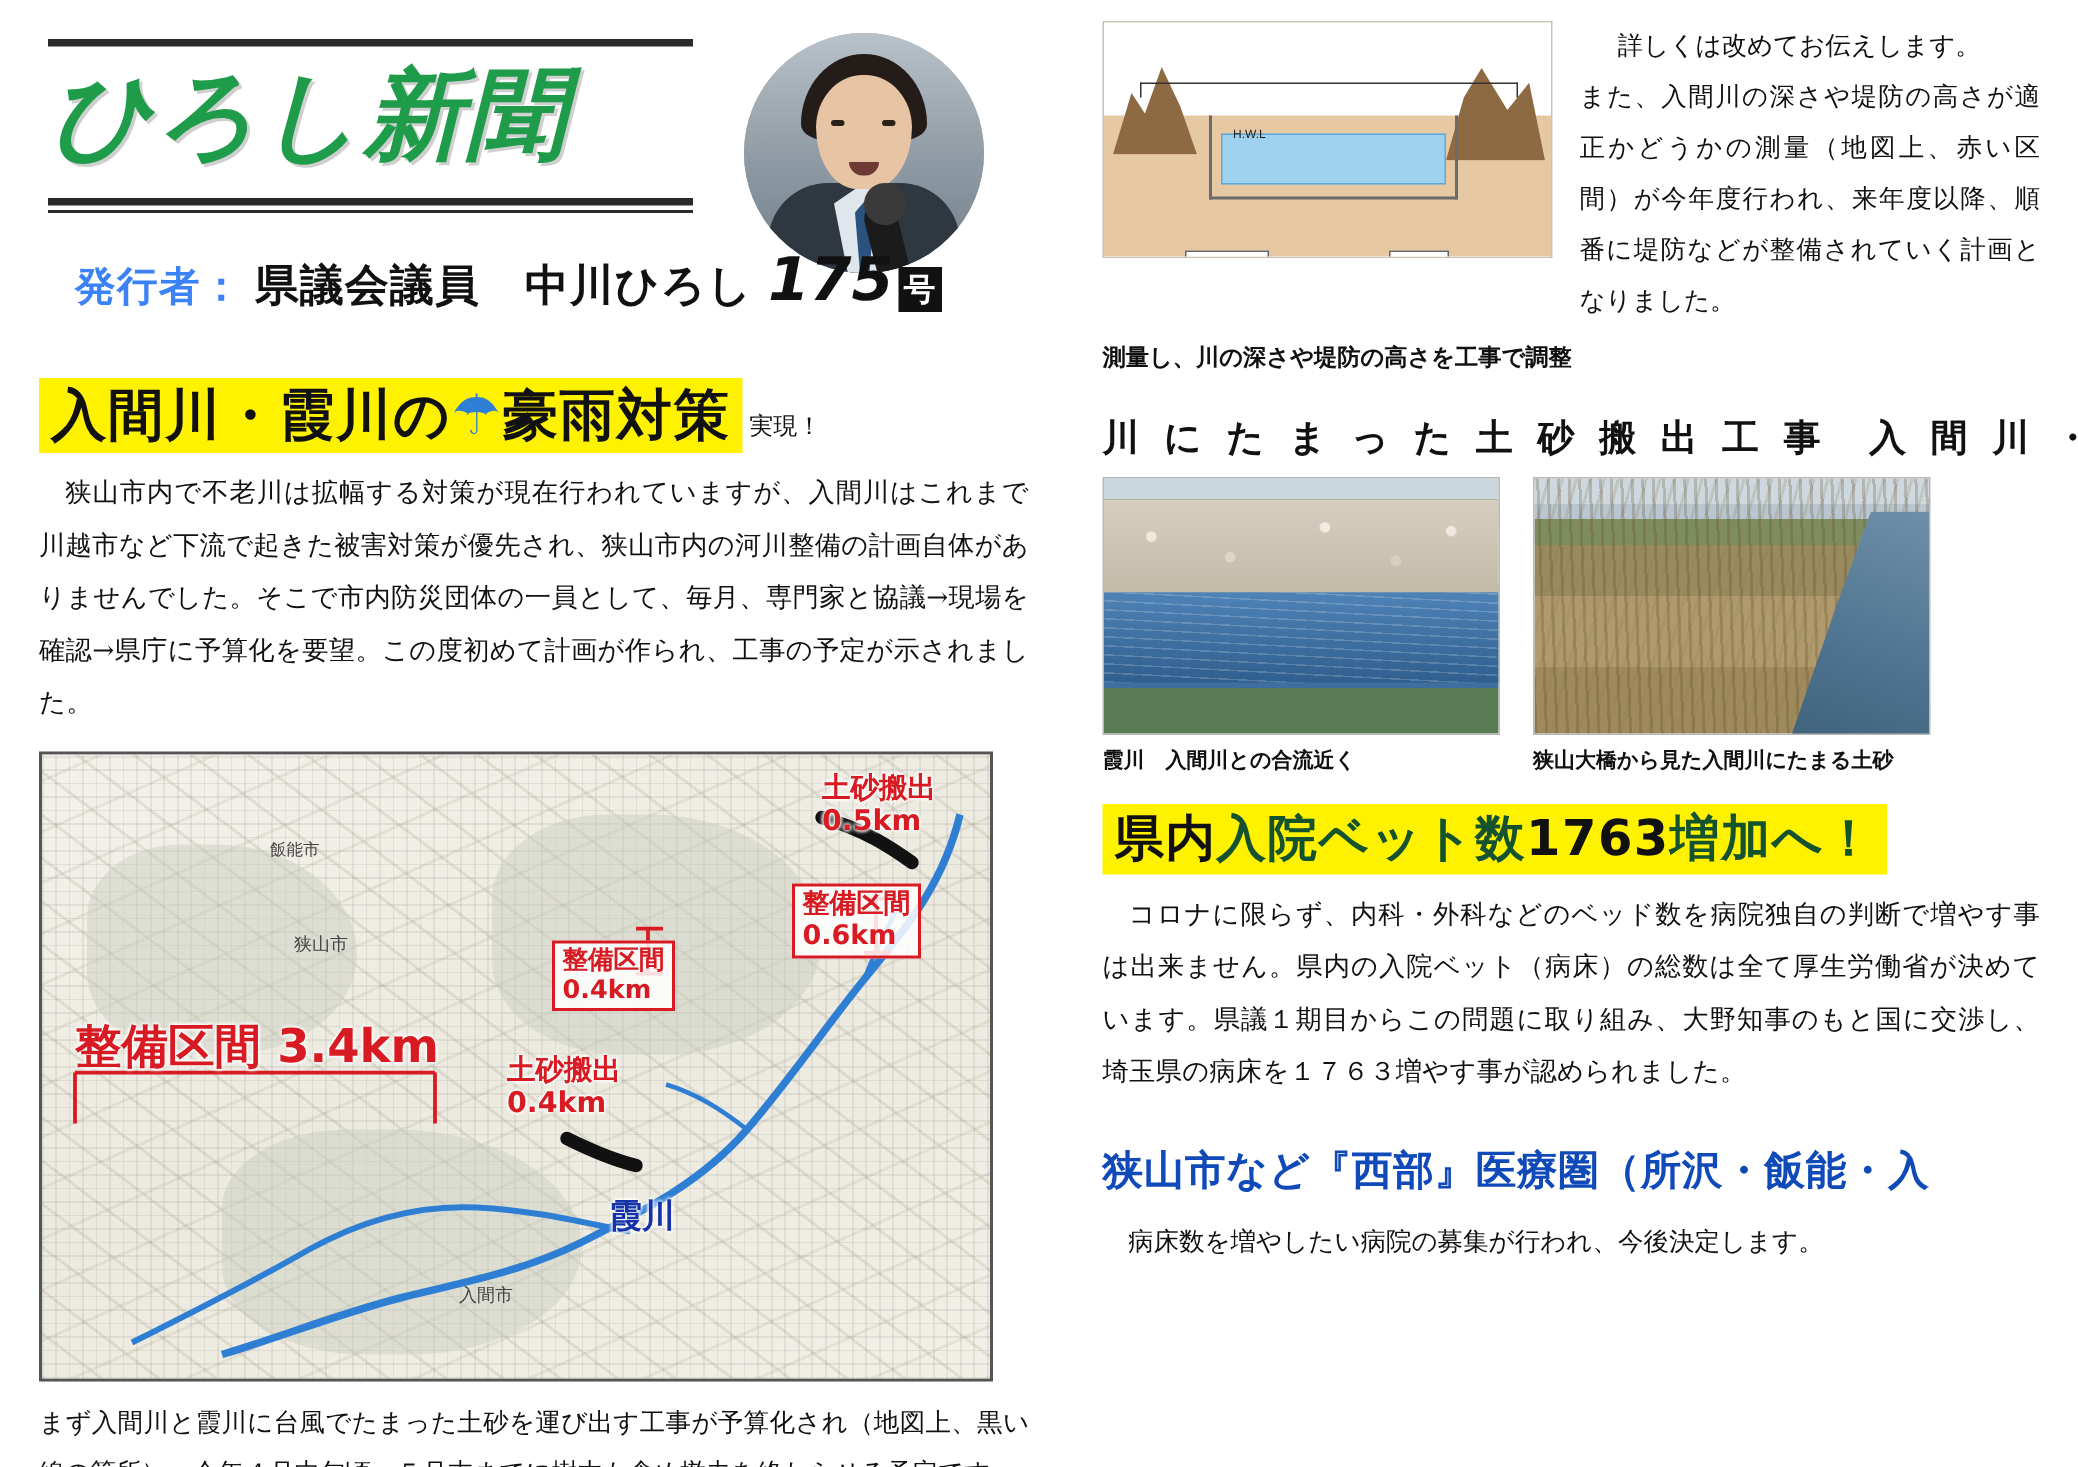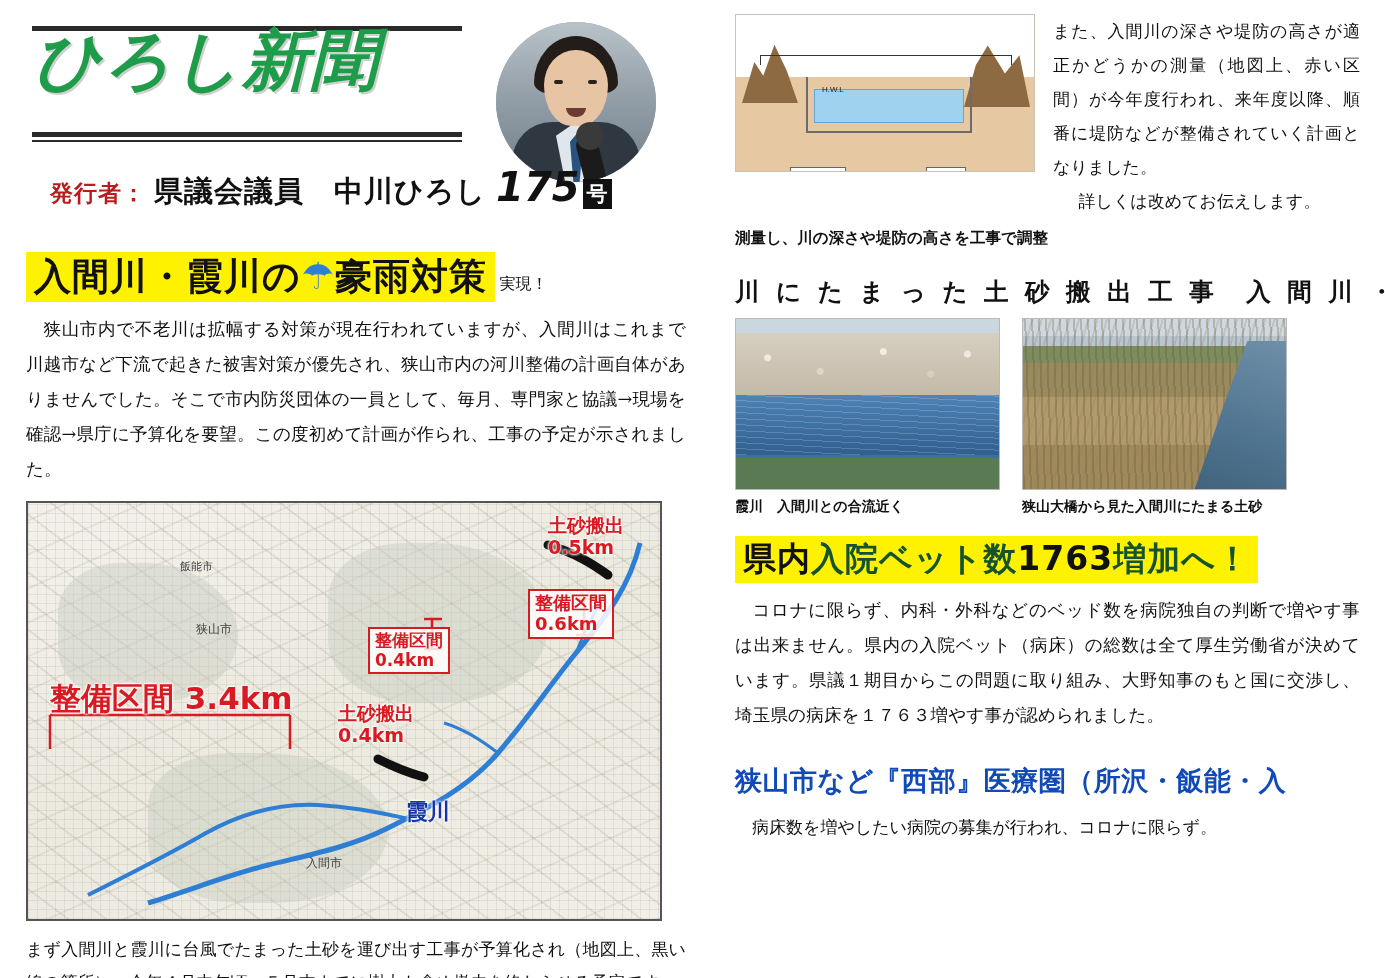--- a/index.html
+++ b/index.html
@@ -27,21 +27,21 @@
     width: 625px; height: 950px;
   }
 
   
   .masthead {
     position: relative;
     height: 180px;
   }
   .mast-title {
     position: absolute;
-    left: 8px; top: 2px;
+    left: 8px; top: 18px;
     font-family: "DejaVu Sans", sans-serif;
     font-size: 66px;
     font-weight: bold;
     font-style: italic;
     color: #1f9c4a;
     letter-spacing: 2px;
     text-shadow: 2px 2px 0 #cfcfcf;
     white-space: nowrap;
   }
   .mast-rule-top, .mast-rule-bottom {
@@ -130,23 +130,23 @@
   }
   .publisher {
     position: absolute;
     left: 24px; top: 150px;
     display: flex;
     align-items: baseline;
     white-space: nowrap;
   }
   .pub-label {
     font-family: "DejaVu Sans", sans-serif;
-    font-size: 23px;
-    font-weight: bold;
-    color: #b91c1c;
+    font-size: 27px;
+    font-weight: bold;
+    color: #3b82f6;
     letter-spacing: 1px;
   }
   .pub-name {
     font-family: "DejaVu Sans", sans-serif;
     font-size: 29px;
     font-weight: bold;
     color: #111;
     margin-left: 8px;
     letter-spacing: 1px;
   }
@@ -532,22 +532,22 @@
         <div class="cs-hill-l"></div>
         <div class="cs-hill-r"></div>
         <div class="cs-channel"></div>
         <div class="cs-water"></div>
         <div class="cs-dim"></div>
         <div class="cs-hwl">H.W.L</div>
         <div class="cs-tag l">改修予定断面</div>
         <div class="cs-tag r">現況断面</div>
       </div>
       <div style="flex:1;">
+        <div class="right-top-text" style="text-indent:1.5em;">詳しくは改めてお伝えします。</div>
         <div class="right-top-text">また、入間川の深さや堤防の高さが適正かどうかの測量（地図上、赤い区間）が今年度行われ、来年度以降、順番に堤防などが整備されていく計画となりました。</div>
-        <div class="right-top-text" style="text-indent:1.5em;">詳しくは改めてお伝えします。</div>
       </div>
     </div>
 
     <div class="cap-small">測量し、川の深さや堤防の高さを工事で調整</div>
 
     <div class="section-head" style="margin-top:26px;">川 に た ま っ た 土 砂 搬 出 工 事　入 間 川 ・ 霞 川</div>
 
     <div class="photo-row">
       <div>
         <div class="photo p2">
@@ -568,16 +568,16 @@
     <div>
       <span class="headline-yellow hl-bed"><span class="blk">県内</span><span class="red">入院ベット数</span><span class="blk">1763</span><span class="red">増加へ</span><span class="red">！</span></span>
     </div>
 
     <p class="body">コロナに限らず、内科・外科などのベッド数を病院独自の判断で増やす事は出来ません。県内の入院ベット（病床）の総数は全て厚生労働省が決めています。県議１期目からこの問題に取り組み、大野知事のもと国に交渉し、埼玉県の病床を１７６３増やす事が認められました。</p>
 
     <div class="blue-big">
       <div>狭山市など『西部』医療圏（所沢・飯能・入</div>
     </div>
 
-    <div class="note-line">病床数を増やしたい病院の募集が行われ、コロナに限らず。</div>
+    <div class="note-line">病床数を増やしたい病院の募集が行われ、今後決定します。</div>
   </div>
 
 </div>
 
 </body></html>

